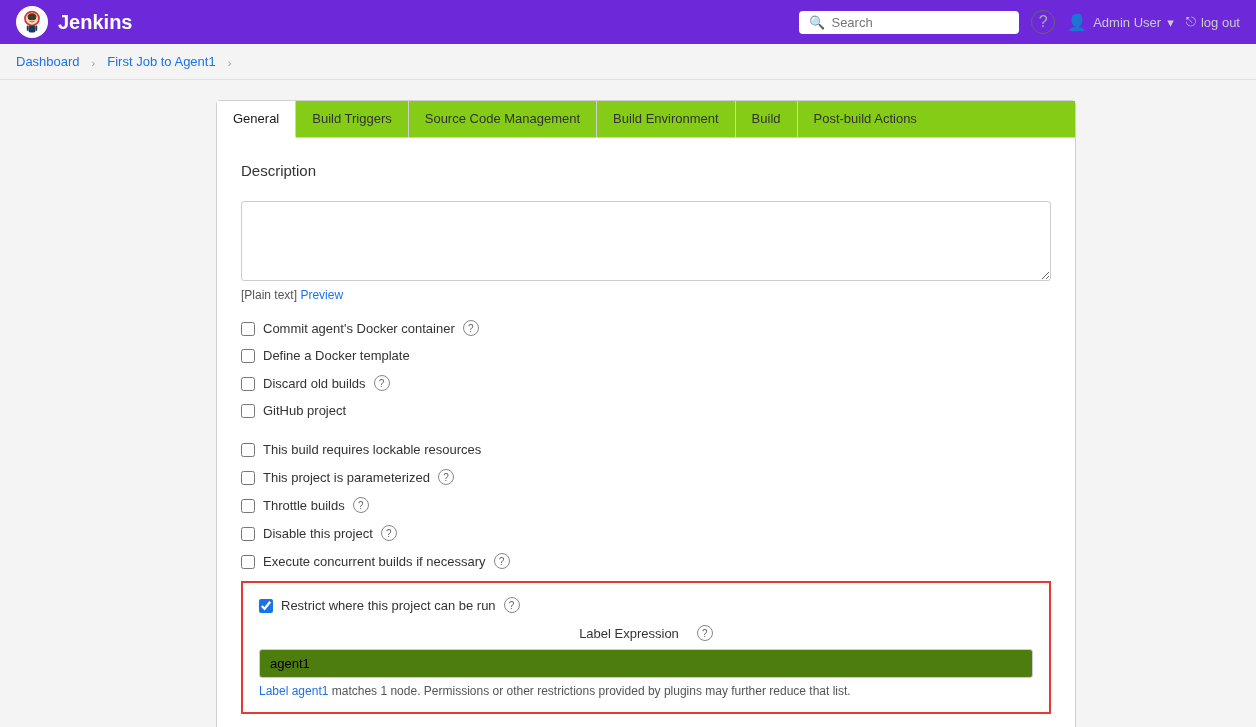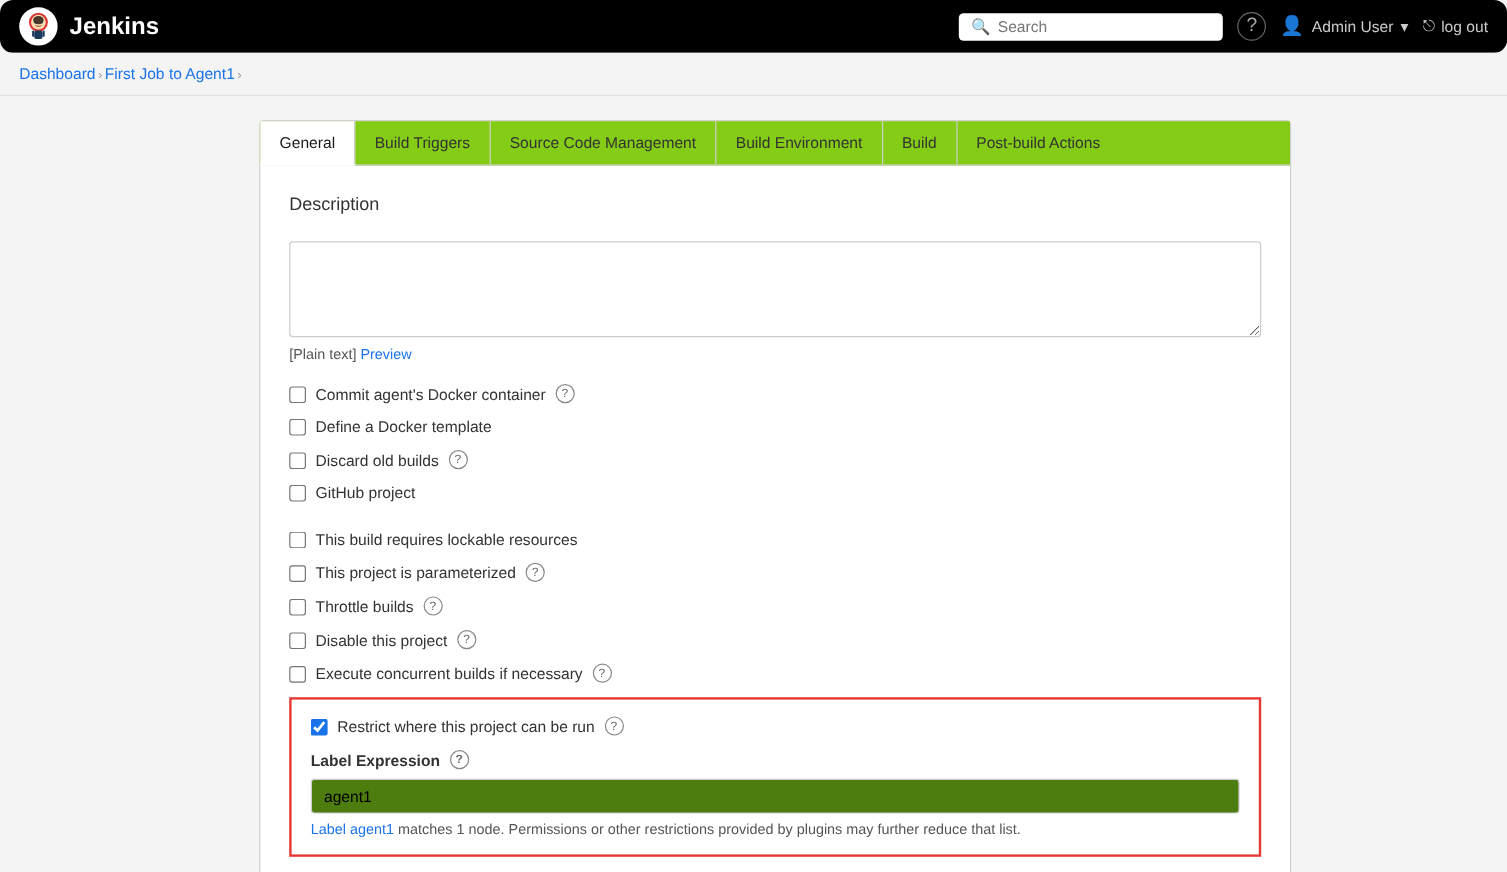--- a/index.html
+++ b/index.html
@@ -1,27 +1,26 @@
 <!DOCTYPE html>
 <html><head>
   <meta charset="utf-8">
   <style>
     * { box-sizing: border-box; margin: 0; padding: 0; }
     body { font-family: -apple-system, BlinkMacSystemFont, 'Segoe UI', sans-serif; font-size: 14px; background: #f4f4f4; color: #333; }
 
     
     .header {
-      background: #000000;
+      background: #6d28d9;
       color: #fff;
       height: 44px;
       display: flex;
       align-items: center;
       padding: 0 16px;
       justify-content: space-between;
-      border-radius: 11px;
     }
     .header-left {
       display: flex;
       align-items: center;
       gap: 10px;
     }
     .jenkins-logo {
       width: 32px;
       height: 32px;
       border-radius: 50%;
@@ -88,21 +87,21 @@
       gap: 5px;
       color: #ccc;
       font-size: 13px;
       cursor: pointer;
     }
 
     
     .breadcrumb {
       display: flex;
       align-items: flex-end;
-      gap: 2px;
+      gap: 12px;
       padding: 10px 16px;
       font-size: 13px;
       background: #f4f4f4;
       border-bottom: 1px solid #e0e0e0;
     }
     .breadcrumb a { color: #1a73e8; text-decoration: none; }
     .breadcrumb-sep { color: #999; font-size: 11px; }
 
     
     .main-content {
@@ -209,25 +208,26 @@
       border: 2px solid #e53935;
       padding: 14px 16px;
       margin-bottom: 16px;
       background: #fff;
     }
     .label-expression-section {
       margin-top: 12px;
     }
     .label-expression-label {
       font-size: 13px;
-      font-weight: 700;
+      font-weight: 400;
       margin-bottom: 8px;
       display: flex;
       align-items: center;
-      gap: 8px;
+      gap: 18px;
+      justify-content: center;
     }
     .label-expression-input {
       width: 100%;
       border: 1px solid #ccc;
       border-radius: 3px;
       padding: 6px 10px;
       font-size: 13px;
       outline: none;
       background: #4d7c0f;
     }

